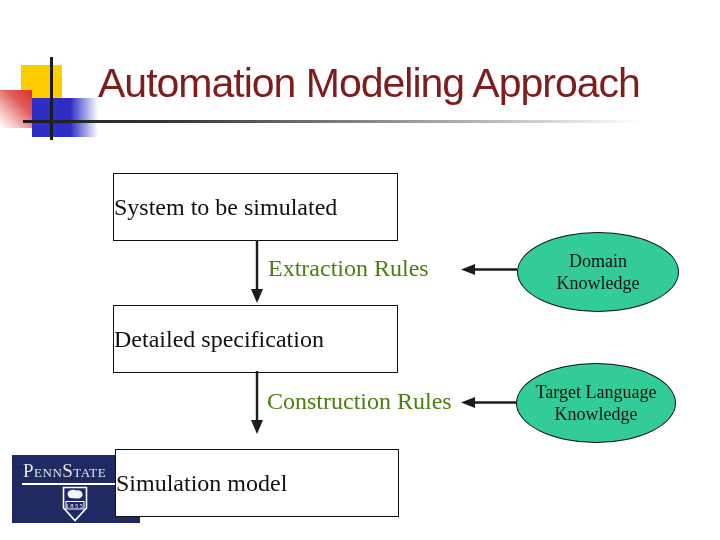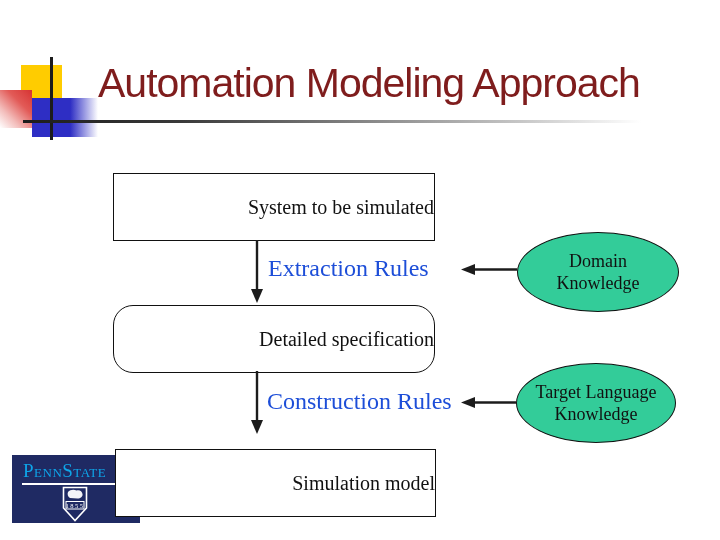--- a/index.html
+++ b/index.html
@@ -38,30 +38,30 @@
     font-family: "Liberation Sans", sans-serif;
     font-size: 41px; line-height: 46px; letter-spacing: -1px;
     color: #7f1d1d; white-space: nowrap;
   }
 
   
   .node-box {
     position: absolute;
     border: 1.5px solid #111111;
     background: #ffffff;
-    display: flex; align-items: center; justify-content: flex-end;
-    font-size: 20px; color: #111111; white-space: nowrap; padding-left: 37px;
+    display: flex; align-items: center; justify-content: flex-start;
+    font-size: 24px; color: #111111; white-space: nowrap;
   }
   .box-system    { left: 113px; top: 173px; width: 283px; height: 66px; }
-  .box-detailed  { left: 113px; top: 305px; width: 283px; height: 66px; border-radius: 20px; }
+  .box-detailed  { left: 113px; top: 305px; width: 283px; height: 66px; }
   .box-simulation{ left: 115px; top: 438px; width: 282px; height: 66px; z-index: 4; margin-top: 11px; }
 
   
   .rule-label {
-    position: absolute; font-size: 24px; color: #1d4ed8;
+    position: absolute; font-size: 24px; color: #4d7c0f;
     line-height: 30px; white-space: nowrap;
   }
   .label-extraction   { left: 268px; top: 253px; }
   .label-construction { left: 267px; top: 386px; font-family: Liberation Serif, serif; }
 
   
   .knowledge-ellipse {
     position: absolute;
     background: #33cc99;
     border: 1.4px solid #111111;
@@ -80,21 +80,21 @@
     pointer-events: none; z-index: 3;
   }
 
   
   .logo {
     position: absolute; left: 12px; top: 455px; width: 128px; height: 68px;
     background: #1f2a63; z-index: 1;
   }
   .logo-wordmark {
     position: absolute; left: 11px; top: 6px;
-    color: #0ea5e9;
+    color: #e5e5e5;
     font-family: "Liberation Serif", serif;
     font-variant: small-caps;
     font-size: 19px; line-height: 20px; letter-spacing: 0.5px;
     white-space: nowrap;
   }
   .logo-underline {
     position: absolute; left: 10px; top: 28px; width: 116px; height: 1.5px;
     background: #ffffff;
   }
   .logo-shield { position: absolute; left: 50px; top: 31px; }

